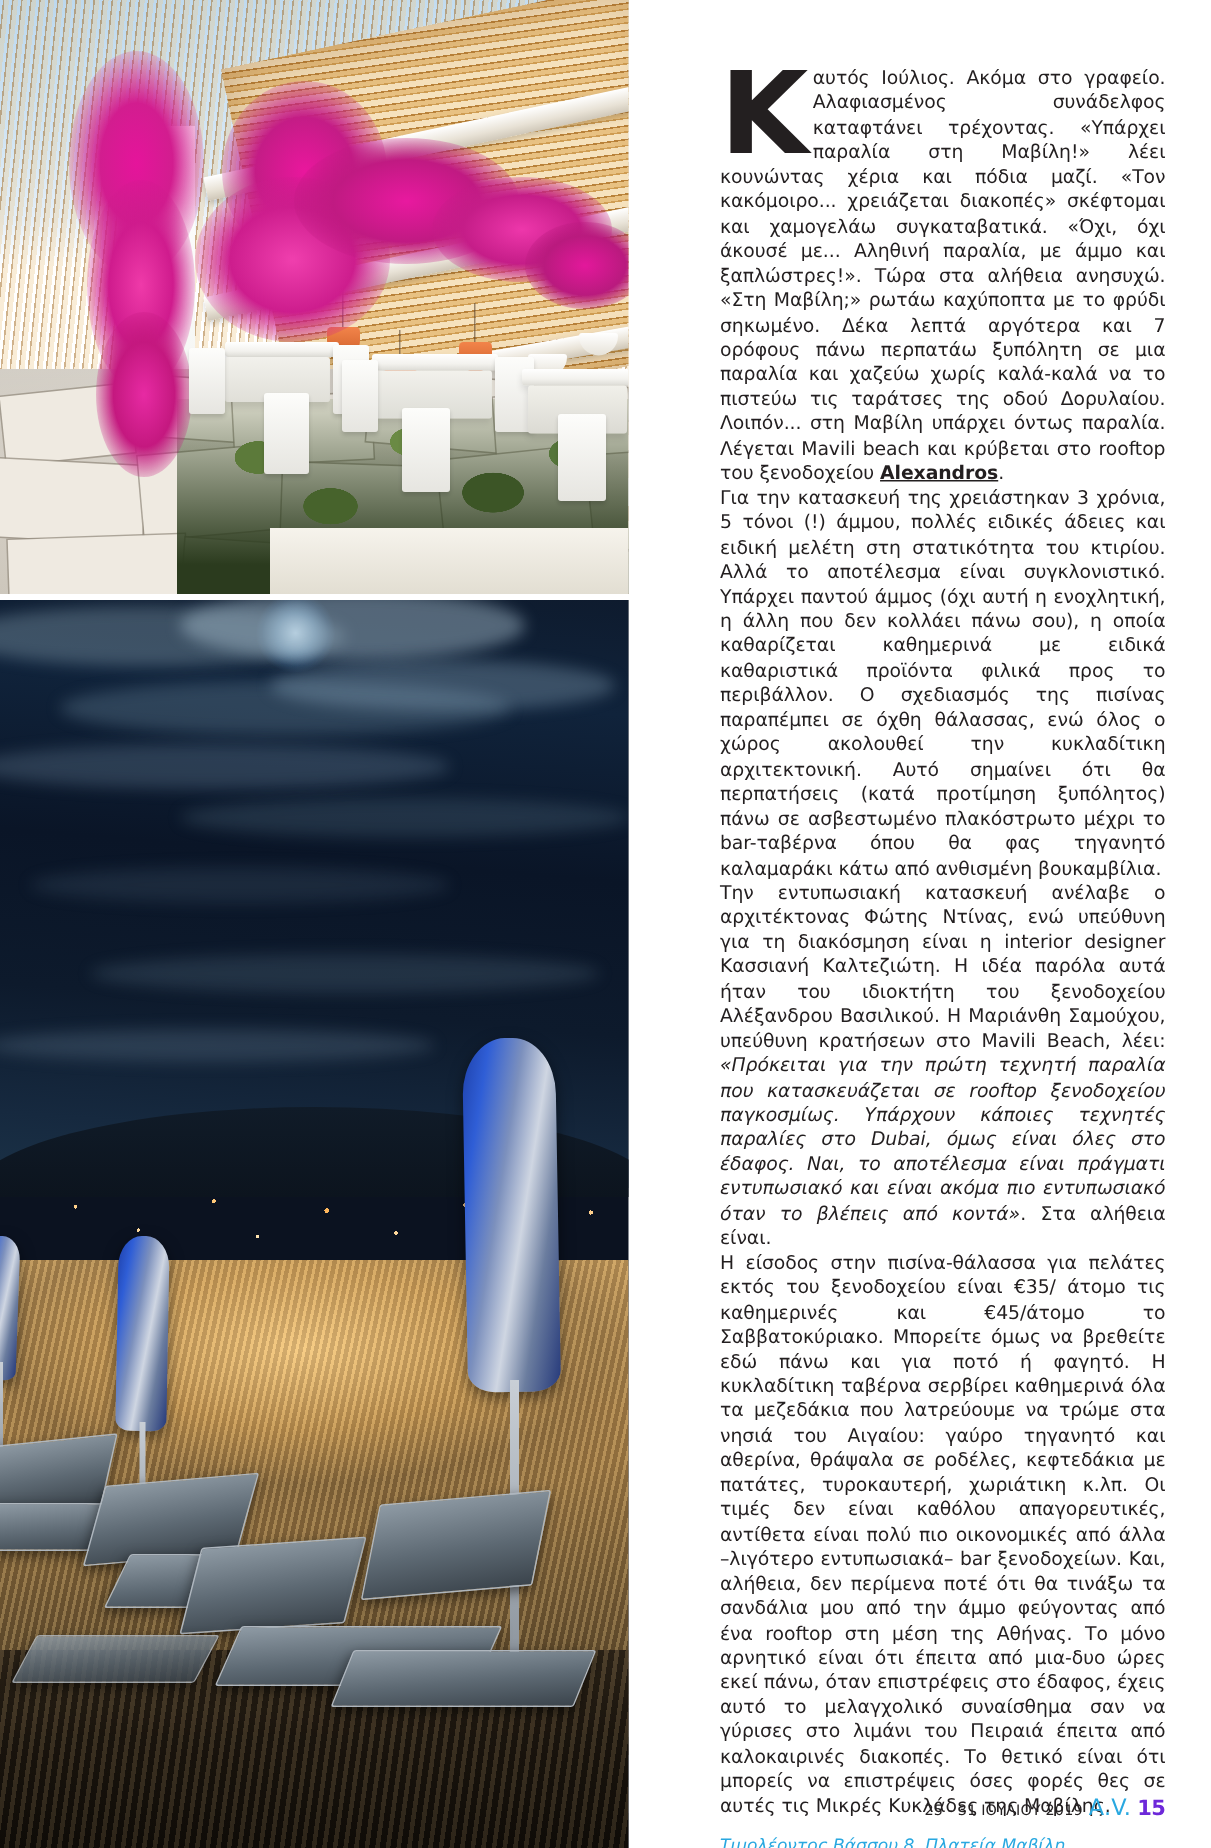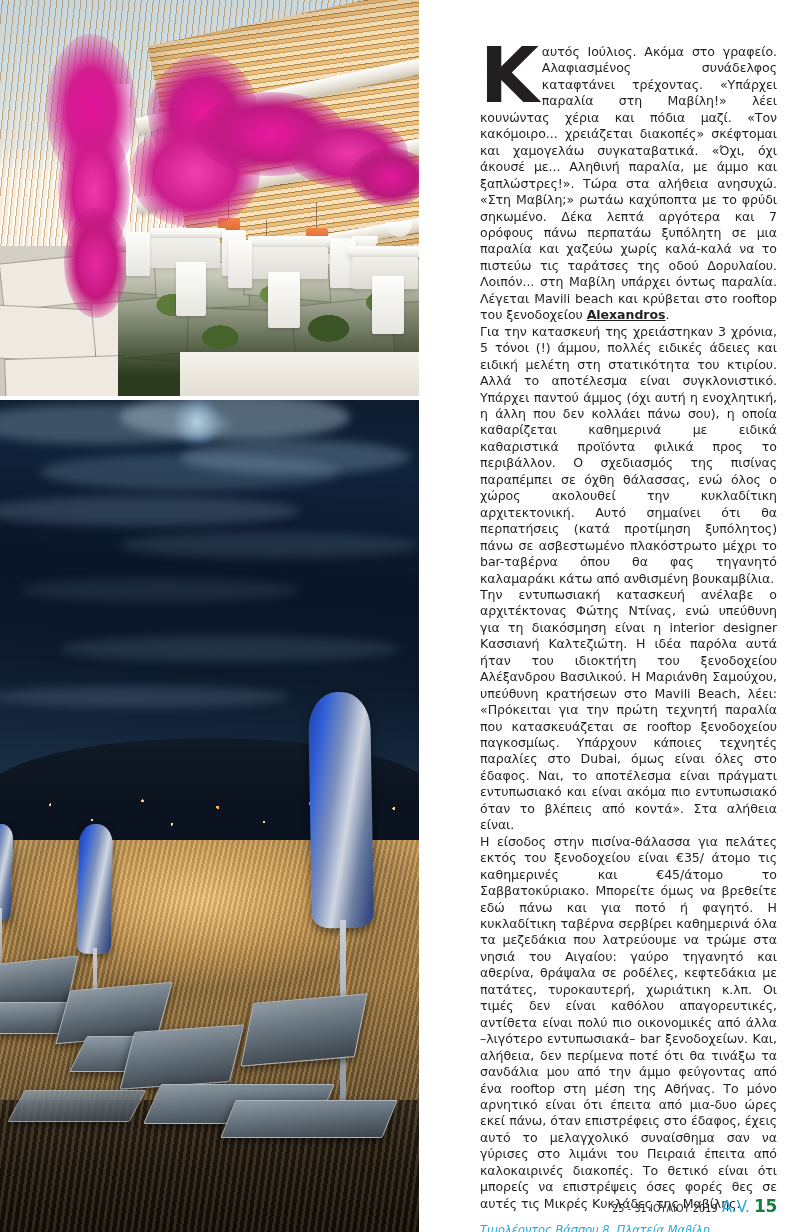--- a/index.html
+++ b/index.html
@@ -249,21 +249,21 @@
   .dropcap {
     float: left;
     font-family: "DejaVu Sans", sans-serif;
     font-weight: bold;
     font-size: 76px;
     line-height: 60px;
     margin: 2px 3px 0 0;
     color: #231f20;
   }
   .bold-name { font-weight: bold; text-decoration: underline; }
-  .quote-italic { }
+  .quote-italic { font-style: italic; }
 
   .contact {
     margin-top: 11px;
     font-family: "DejaVu Sans", sans-serif;
     font-style: italic;
     font-size: 11.4px;
     line-height: 15.2px;
     color: #29a8e0;
     text-align: left;
   }
@@ -280,22 +280,22 @@
     font-size: 9.6px;
     color: #231f20;
     letter-spacing: .1px;
   }
   .footer .av {
     color: #29a8e0;
     font-size: 15px;
   }
   .footer .pageno {
     font-weight: bold;
-    font-size: 17px;
-    color: #15803d;
+    font-size: 14px;
+    color: #6d28d9;
     letter-spacing: -.3px;
   }
 </style>
 </head>
 <body>
 
 <div class="photo-col">
 
   <div class="photo photo-top">
     <div class="pergola"></div>

